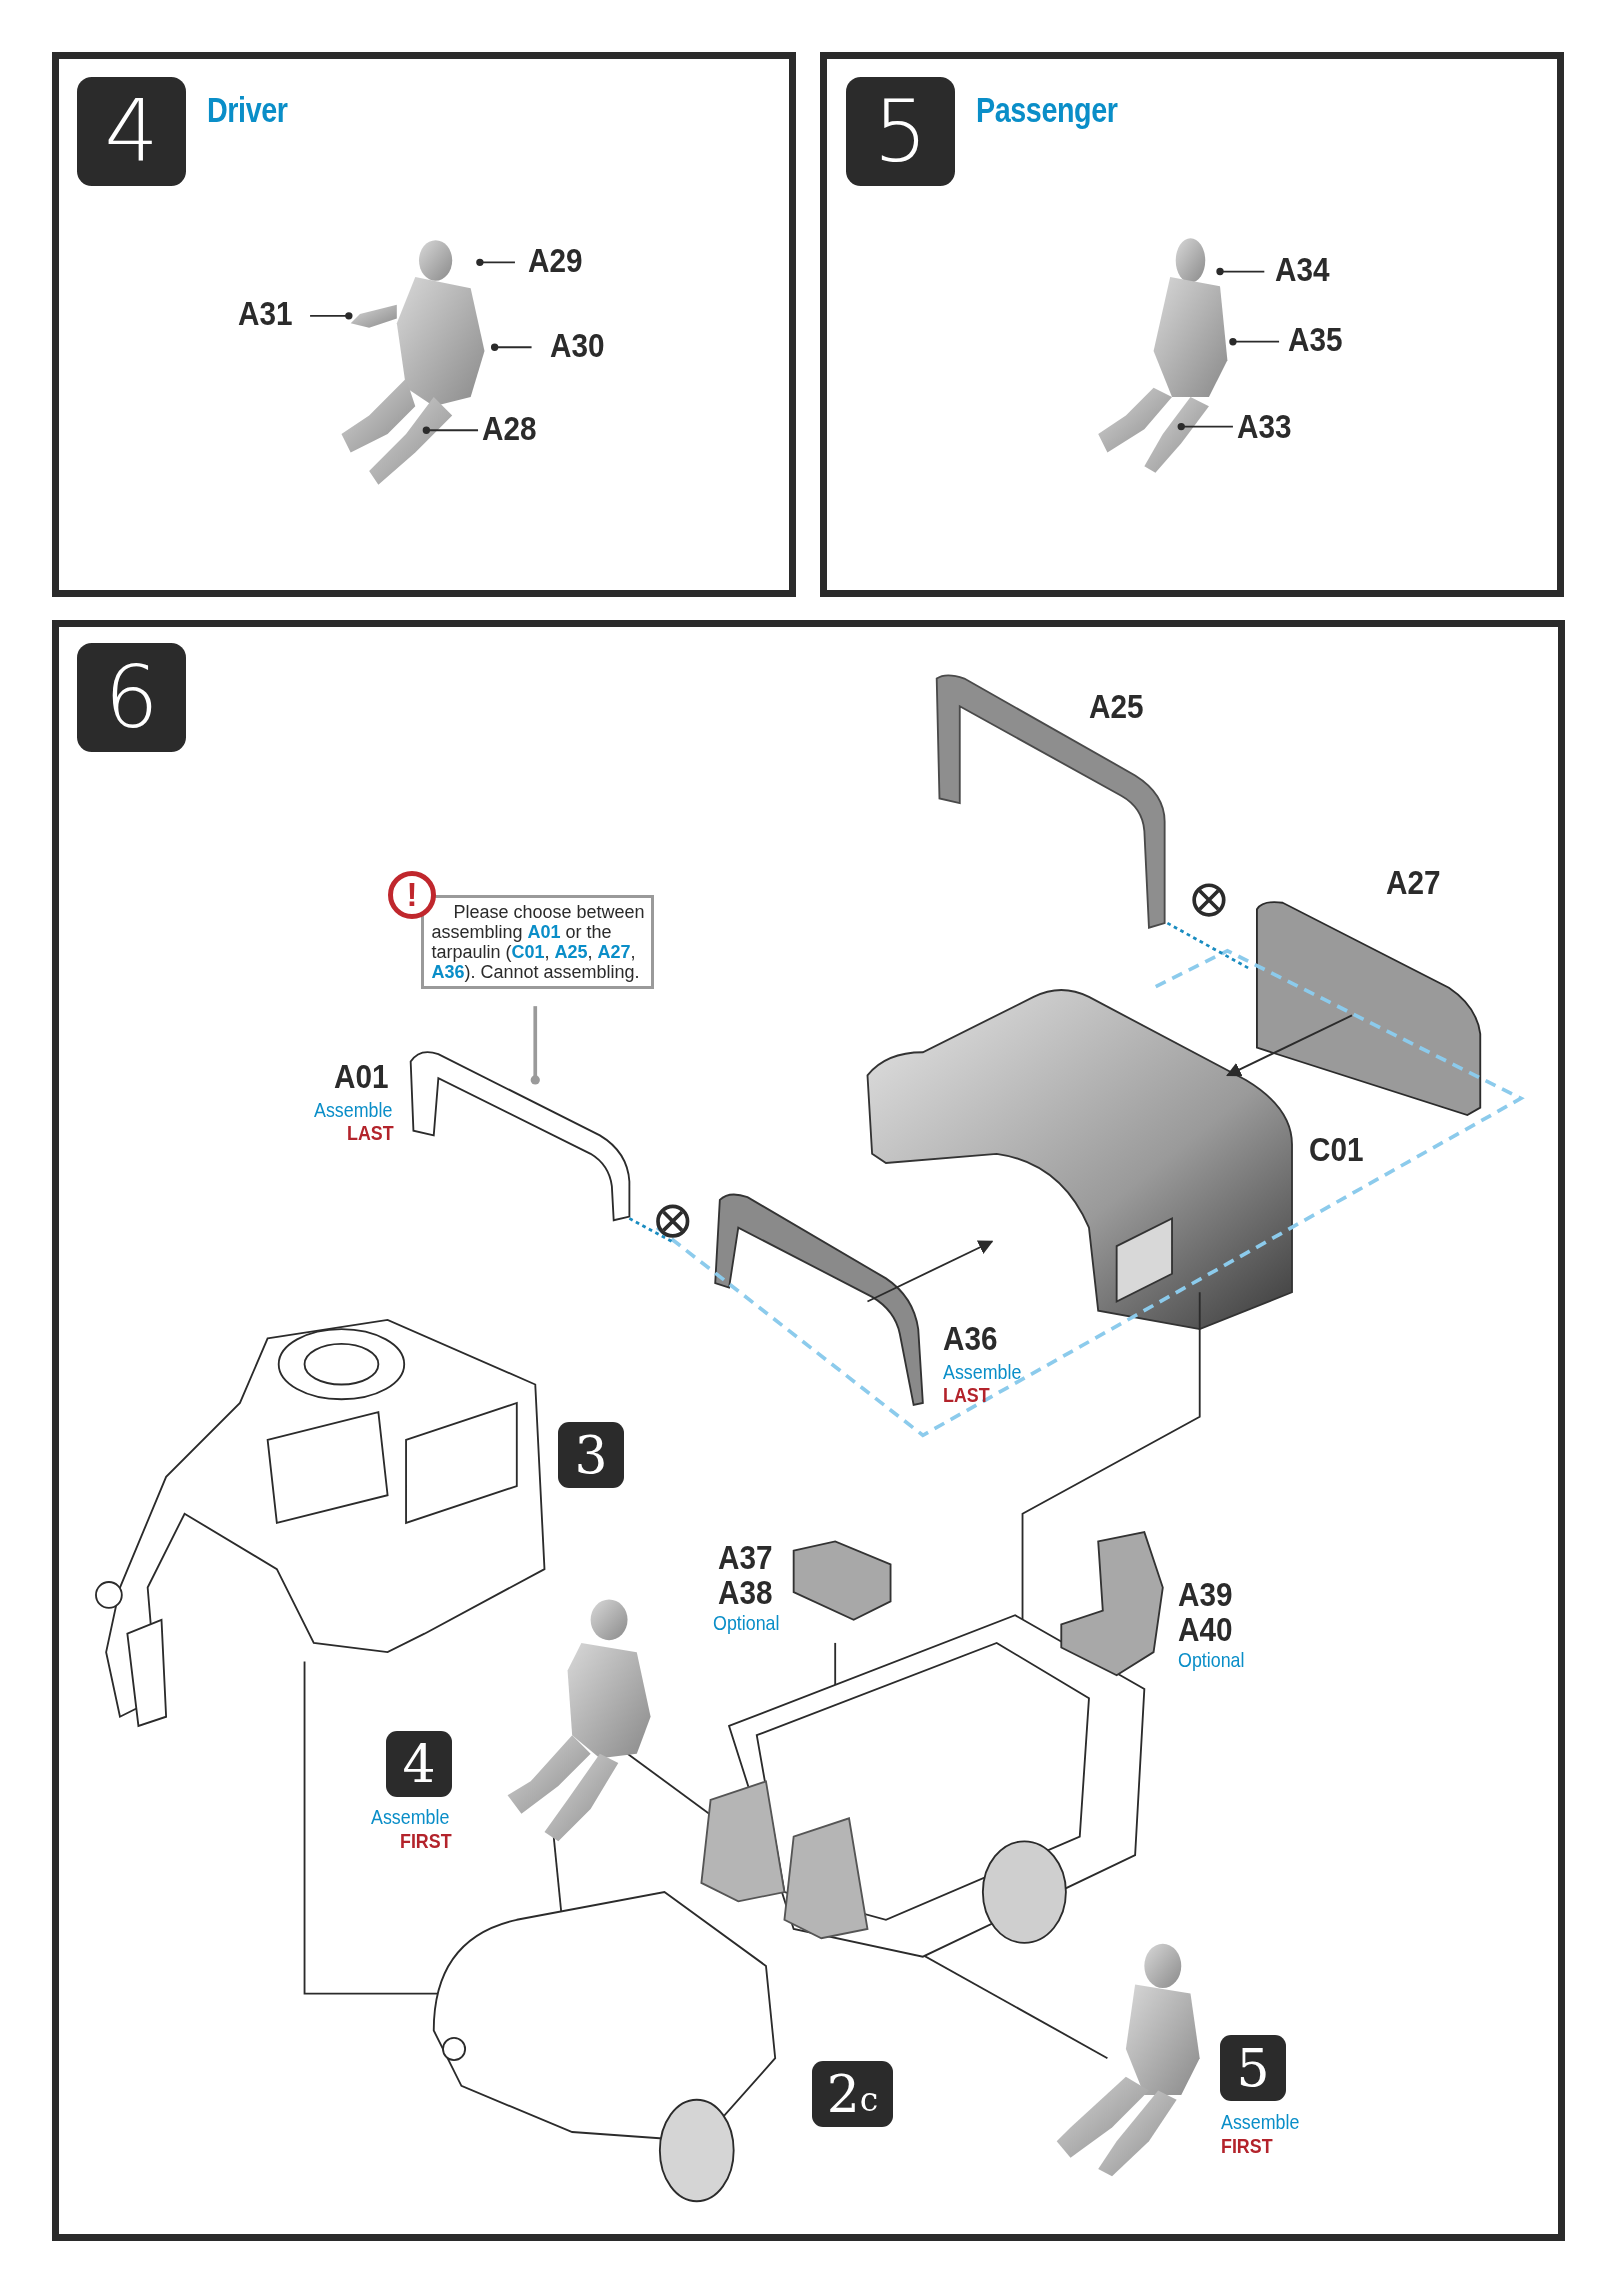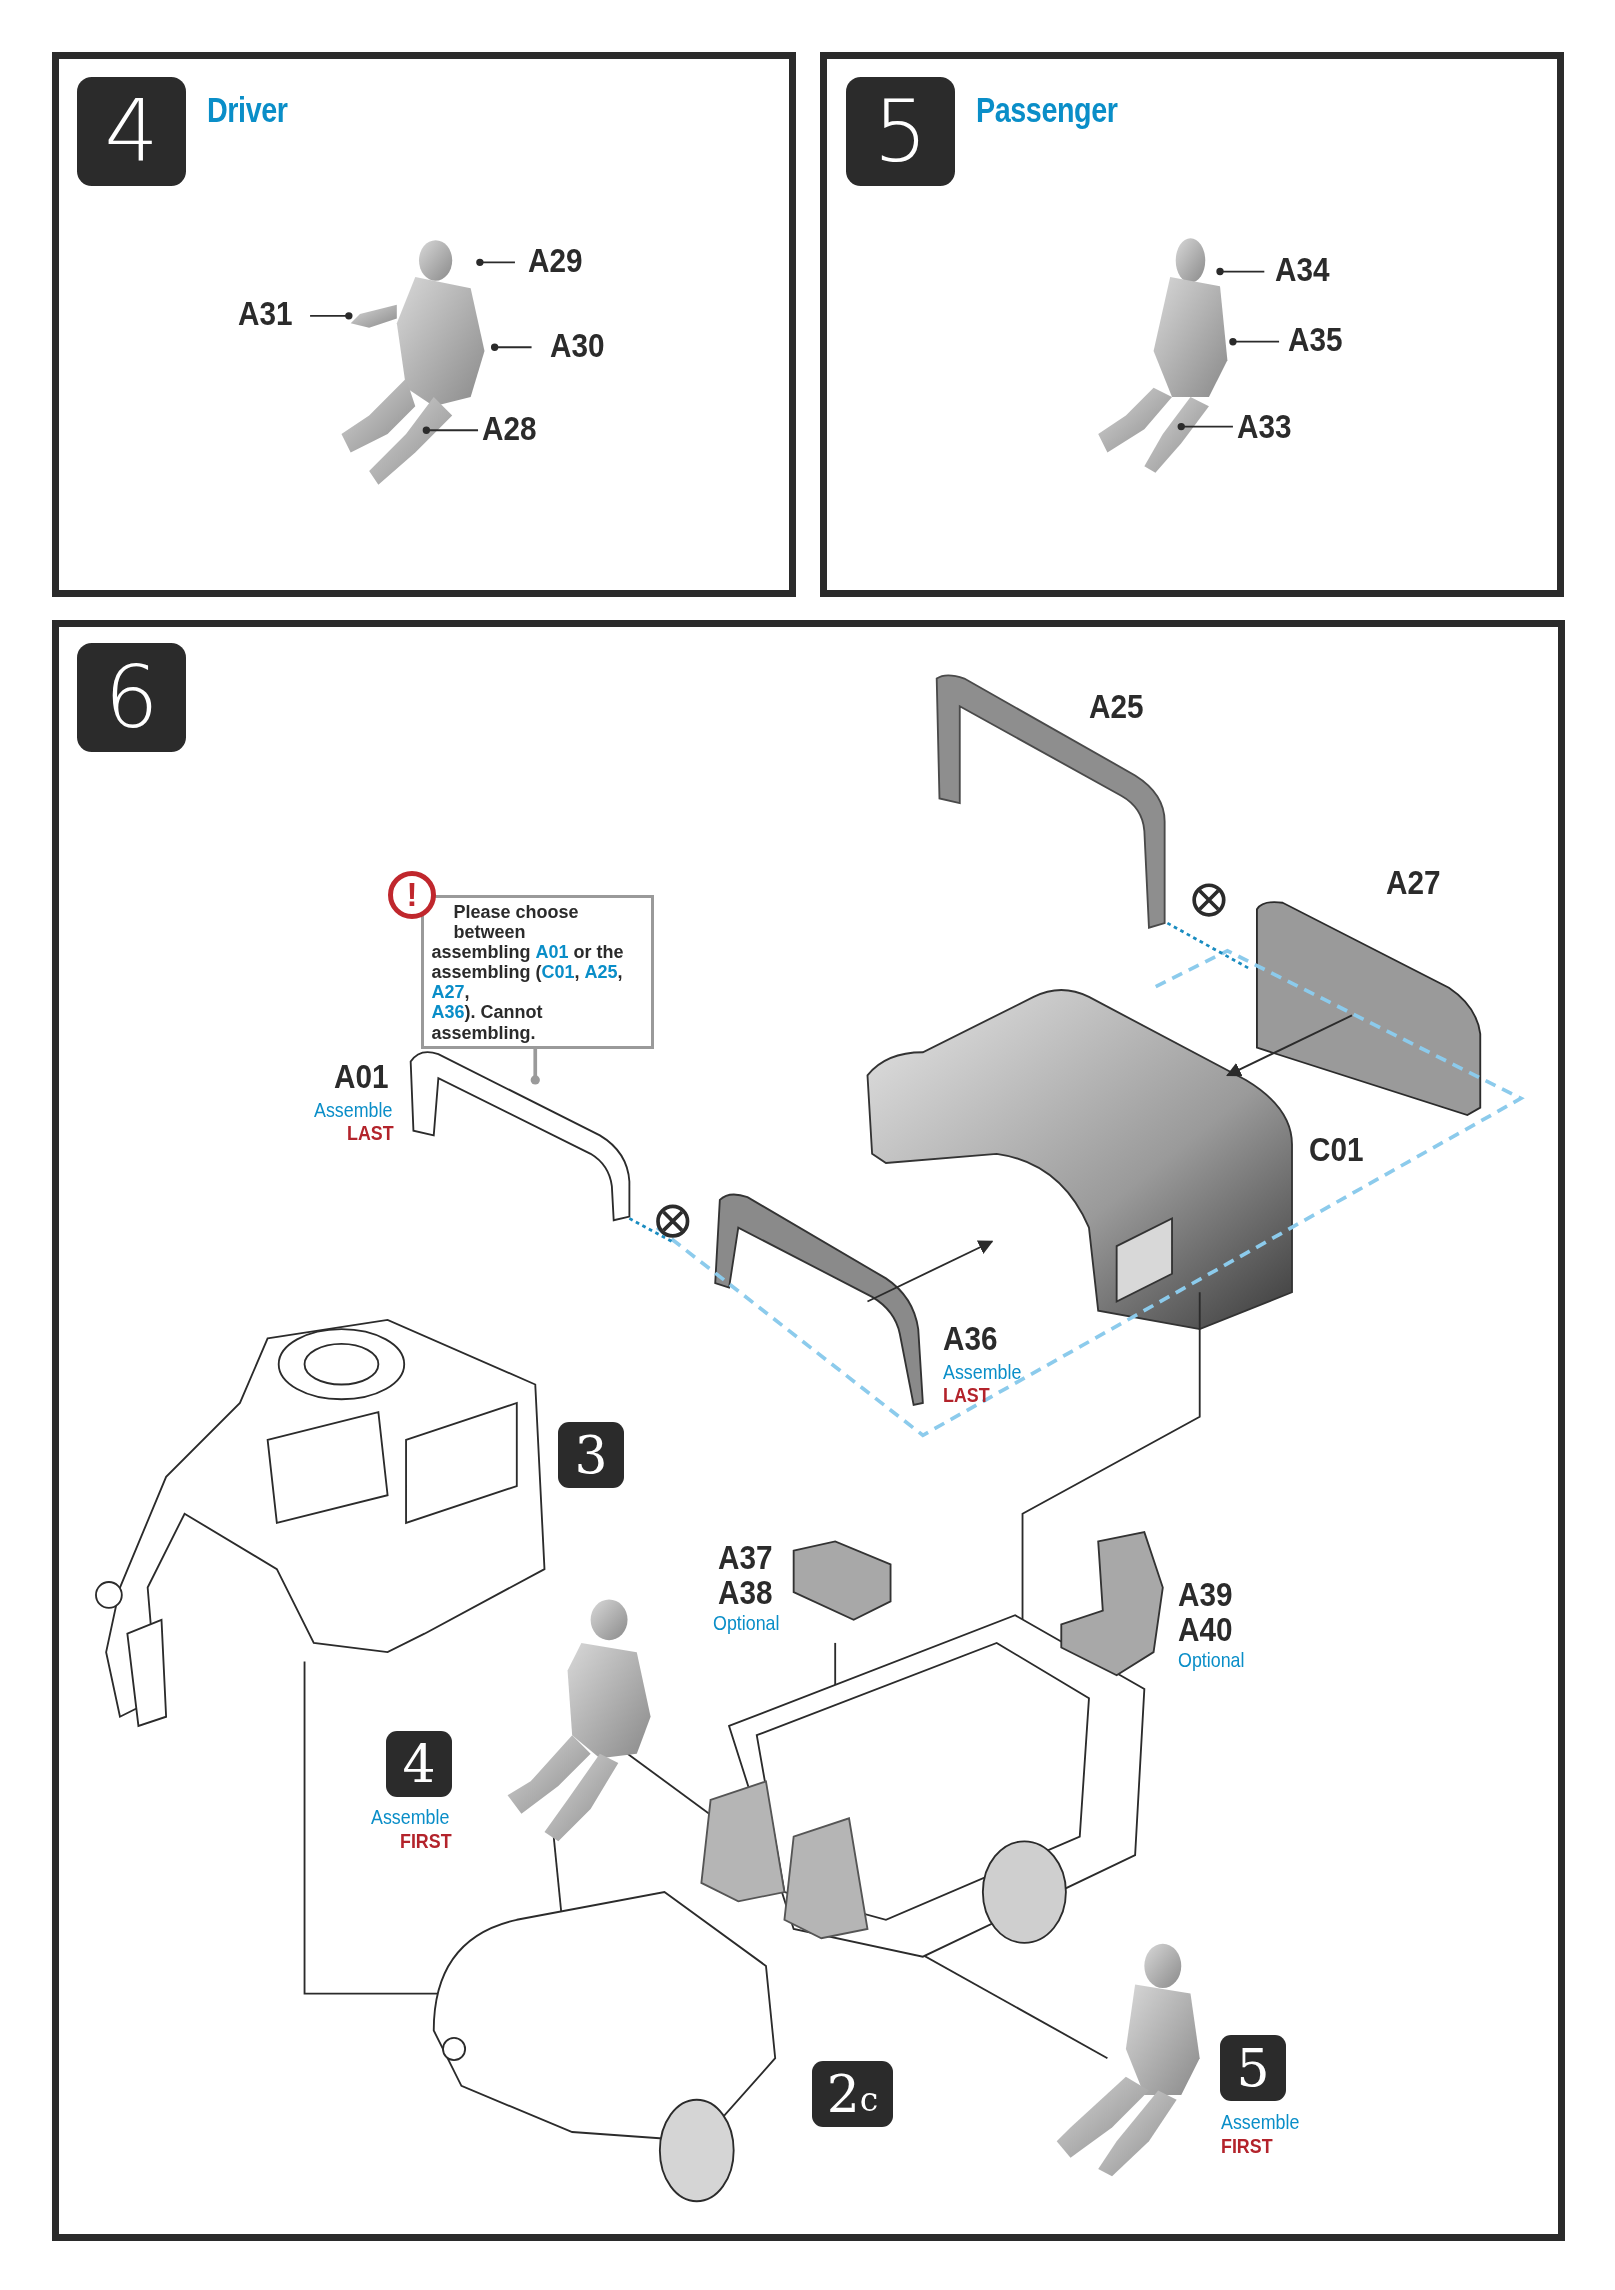--- a/index.html
+++ b/index.html
@@ -16,21 +16,21 @@
            transform:scaleX(0.82); transform-origin:left top; letter-spacing:-0.5px; }
   .part { position:absolute; font-weight:bold; font-size:33px; color:#2b2b2b;
           transform:scaleX(0.9); transform-origin:left top; line-height:1.05; }
   .note-blue { position:absolute; color:#0a8ec8; font-size:21px; transform:scaleX(0.85);
                transform-origin:left top; line-height:1.1; }
   .note-red { position:absolute; color:#b3232b; font-size:21px; font-weight:bold;
               transform:scaleX(0.85); transform-origin:left top; line-height:1.1; }
   svg.art { position:absolute; left:0; top:0; }
   .callout { position:absolute; left:421px; top:895px; width:233px; border:3.7px solid #9a9a9a;
              background:#fff; font-size:18px; line-height:1.12; padding:3.7px 5.5px 3.7px 7.4px;
-             box-sizing:border-box; color:#2b2b2b;font-weight:bold; }
+             box-sizing:border-box; color:#2b2b2b; }
   .callout b { color:#0a8ec8; }
   .warn { position:absolute; left:388px; top:871px; width:48px; height:48px; border-radius:50%;
           border:5.5px solid #c0272d; background:#fff; box-sizing:border-box; color:#c0272d;
           font-weight:bold; font-size:33px; display:flex; align-items:center; justify-content:center; }
 </style>
 </head>
 <body>
 
 <div class="panel" style="left:52px;top:52px;width:744px;height:545px;"></div>
 <div class="badge big" style="left:77px;top:77px;">4</div>
@@ -181,21 +181,21 @@
 <div class="part" style="left:550px;top:329px;">A30</div>
 <div class="part" style="left:482px;top:412px;">A28</div>
 
 <div class="part" style="left:1275px;top:253px;">A34</div>
 <div class="part" style="left:1288px;top:323px;">A35</div>
 <div class="part" style="left:1237px;top:410px;">A33</div>
 
 <div class="callout">
   <div style="padding-left:22px"><span>Please choose between</span></div>
   <div><span>assembling </span><b>A01</b><span> or the</span></div>
-  <div><span>assembling (</span><b>C01</b><span>, </span><b>A25</b><span>, </span><b>A27</b><span>,</span></div>
+  <div><span>tarpaulin (</span><b>C01</b><span>, </span><b>A25</b><span>, </span><b>A27</b><span>,</span></div>
   <div><b>A36</b><span>).  Cannot assembling.</span></div>
 </div>
 <div class="warn">!</div>
 
 <div class="part" style="left:1089px;top:690px;">A25</div>
 <div class="part" style="left:1386px;top:866px;">A27</div>
 <div class="part" style="left:1309px;top:1133px;">C01</div>
 
 <div class="part" style="left:334px;top:1060px;">A01</div>
 <div class="note-blue" style="left:314px;top:1098px;">Assemble</div>

